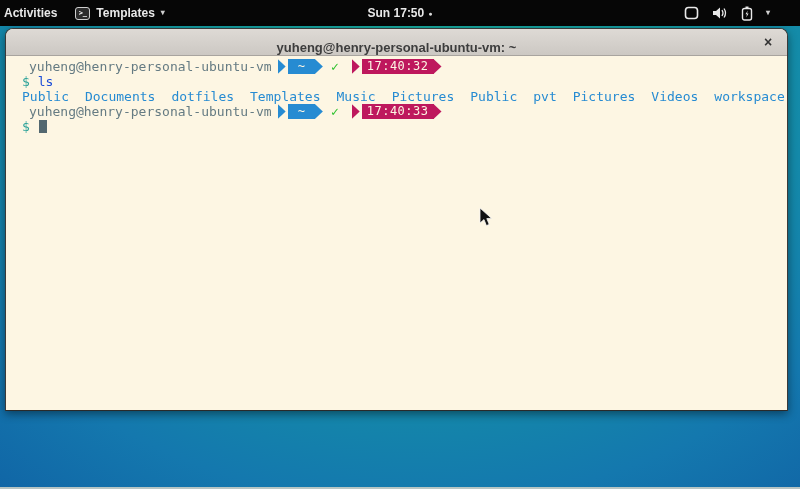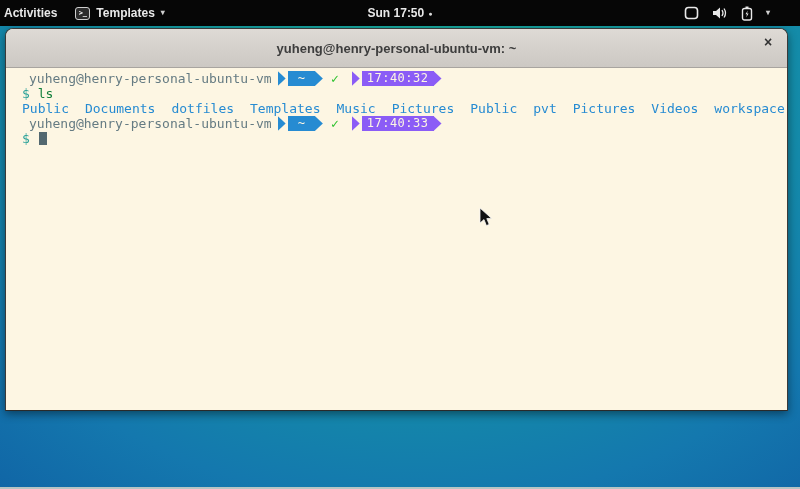--- a/index.html
+++ b/index.html
@@ -44,54 +44,54 @@
 
   
   .window {
     position:absolute; left:5px; top:28px; width:783px; height:383px;
     border-radius:8px 8px 0 0;
     box-shadow:0 3px 10px rgba(0,0,0,.45);
     border:1px solid #3a3a3a; border-bottom:1px solid #2a2a2a;
     overflow:hidden; background:#fdf6e3;
   }
   .titlebar {
-    height:39px; background:linear-gradient(#dedad5, #ccc8c3);
+    height:27px; background:linear-gradient(#dedad5, #ccc8c3);
     border-bottom:1px solid #a8a49f;
-    display:flex; align-items:center; justify-content:center;
+    display:flex; align-items:flex-end; justify-content:center;
     position:relative; font-size:13px; font-weight:bold; color:#3d3d3d;
   }
   .close-btn {
     position:absolute; right:10px; top:4px; width:18px; height:18px;
     display:flex; align-items:center; justify-content:center;
     color:#333; font-size:14px; font-weight:bold; cursor:default;
   }
 
   
   .term {
     height:356px; background:#fdf6e3; padding:3px 0 0 8px;
     font-family:"DejaVu Sans Mono", "Liberation Mono", monospace;
     font-size:13px; line-height:15px; color:#657b83;
   }
   .line { height:15px; display:flex; align-items:center; white-space:pre; padding-left:8px; }
   .line.prompt-line { padding-left:15px; }
 
   .plain { color:#657b83; }
   .sym-dollar { color:#2aa198; }
-  .cmd-green { color:#15803d; }
+  .cmd-green { color:#1d4ed8; }
   .dir { color:#268bd2; margin-right:16px; }
   .dir:last-child { margin-right:0; }
 
   
   .pl { display:inline-flex; align-items:center; height:15px; margin-left:6px; }
   .pl-chev { width:8px; height:15px; clip-path:polygon(0 0, 100% 50%, 0 100%); margin-right:2px; }
   .pl-body { height:15px; display:flex; align-items:center; color:#fdf6e3; font-size:12px; }
   .pl-tip { width:8px; height:15px; clip-path:polygon(0 0, 100% 50%, 0 100%); }
   .pl-blue .pl-chev, .pl-blue .pl-body, .pl-blue .pl-tip { background-color:#268bd2; }
   .pl-blue .pl-chev { background:none; background-color:#268bd2; }
-  .pl-dark .pl-chev, .pl-dark .pl-body, .pl-dark .pl-tip { background-color:#8b5cf6; }
+  .pl-dark .pl-chev, .pl-dark .pl-body, .pl-dark .pl-tip { background-color:#be185d; }
   .pl-blue .pl-body { padding:0 10px; }
   .pl-dark .pl-body { padding:0 5px; letter-spacing:.5px; }
   .check { color:#2fc22f; font-weight:bold; margin:0 7px 0 8px; font-size:13px; }
 
   .cursor-block {
     display:inline-block; width:8px; height:13px; background:#536870; margin-left:1px;
   }
 
   
   .mouse { position:absolute; left:479px; top:207px; pointer-events:none; }

